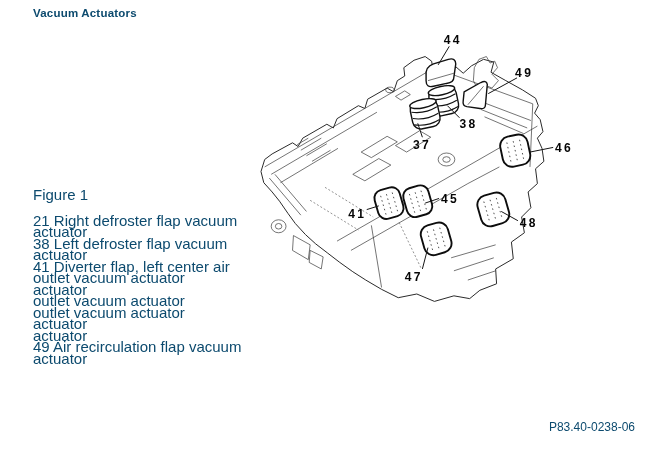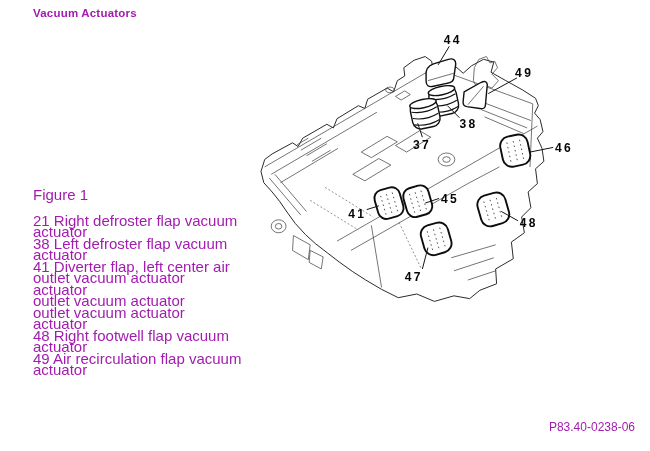--- a/index.html
+++ b/index.html
@@ -1,17 +1,17 @@
 <!DOCTYPE html>
 <html><head>
 <meta charset="utf-8">
 <style>
   html,body{margin:0;padding:0;background:#e8e8e8;}
   .page{position:relative;width:650px;height:451px;background:#ffffff;overflow:hidden;
-        font-family:"Liberation Sans", sans-serif;color:#a21caf;}
+        font-family:"Liberation Sans", sans-serif;color:#0c4a6e;}
   .title{position:absolute;left:33px;top:7px;font-size:11.5px;font-weight:bold;letter-spacing:.2px;}
   .legend{position:absolute;left:33px;top:189px;width:160px;font-size:15px;line-height:11.5px;}
   .figure-label{margin:0 0 14px 0;}
   .legend-item div{white-space:nowrap;}
   .docnum{position:absolute;right:15px;top:420px;font-size:12px;}
   svg.diagram{position:absolute;left:228px;top:25px;}
   svg.diagram path, svg.diagram rect, svg.diagram ellipse{vector-effect:non-scaling-stroke;}
   .outline{fill:none;stroke:#2b2b2b;stroke-width:1;stroke-linejoin:round;}
   .thin{fill:none;stroke:#3a3a3a;stroke-width:.7;stroke-linejoin:round;}
   .dash{fill:none;stroke:#4a4a4a;stroke-width:.6;stroke-dasharray:2 2;}
@@ -167,21 +167,20 @@
     <div class="legend-item">
       <div>outlet vacuum actuator</div>
     </div>
     <div class="legend-item">
       <div>outlet vacuum actuator</div>
     </div>
     <div class="legend-item">
       <div>actuator</div>
     </div>
     <div class="legend-item">
-      <div>48 Right footwell flap vacuum</div>
       <div>actuator</div>
     </div>
     <div class="legend-item">
       <div>49 Air recirculation flap vacuum</div>
       <div>actuator</div>
     </div>
   </div>
 
   <div class="docnum">P83.40-0238-06</div>
 

